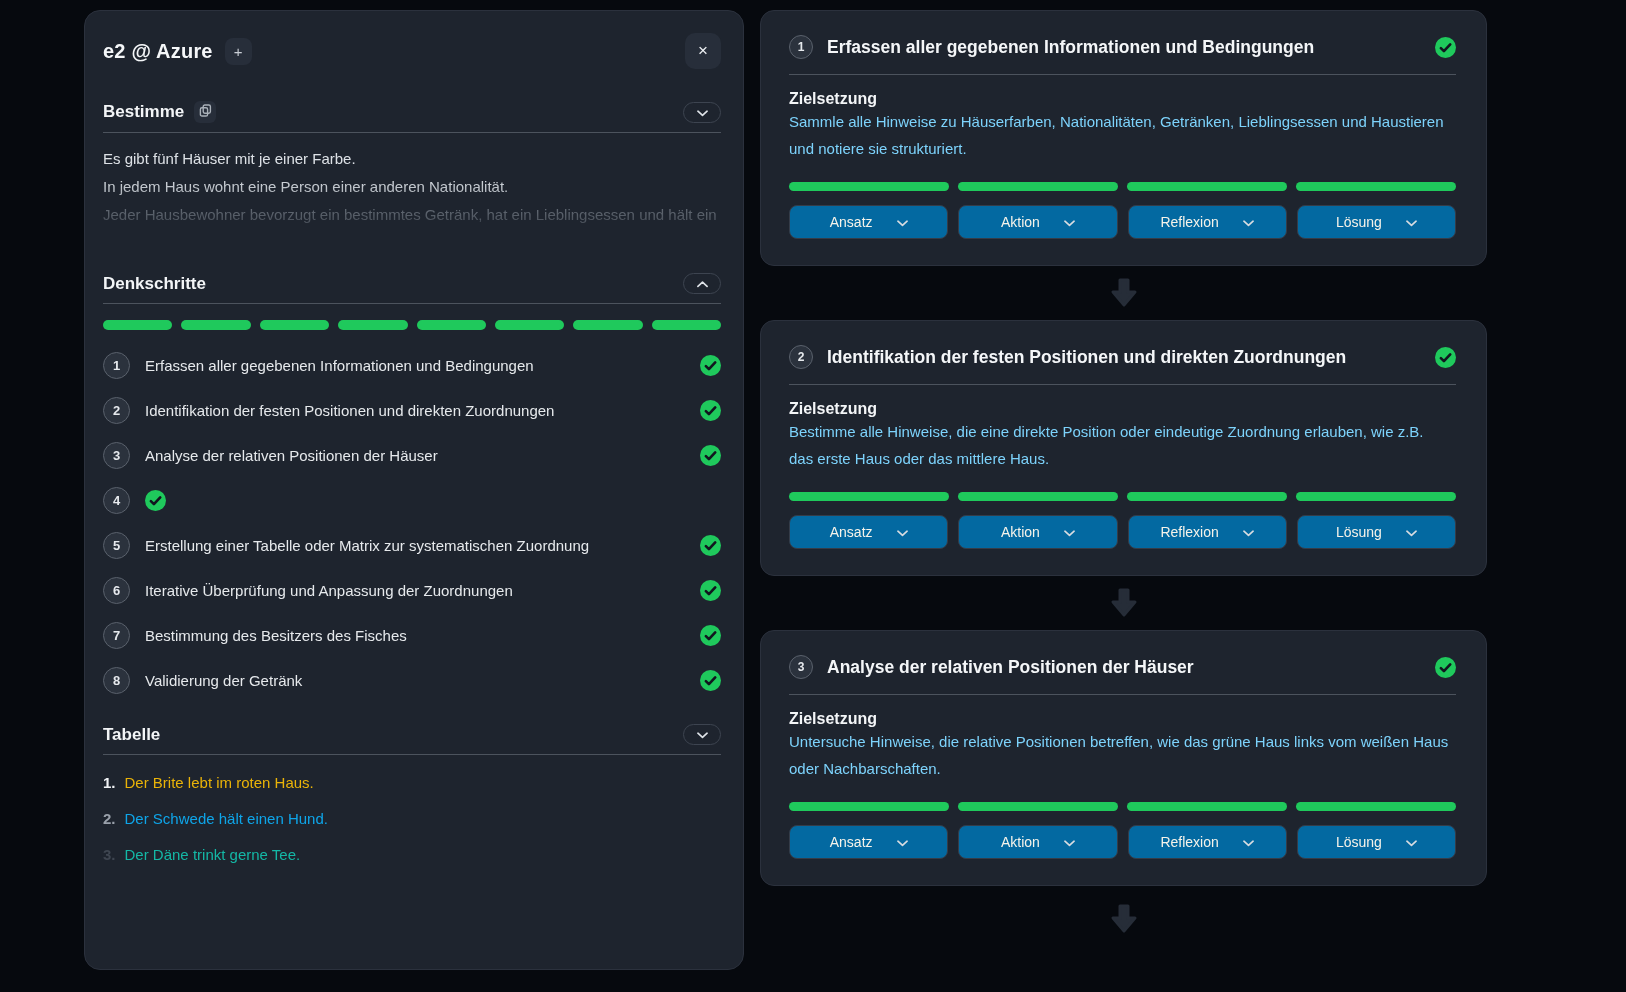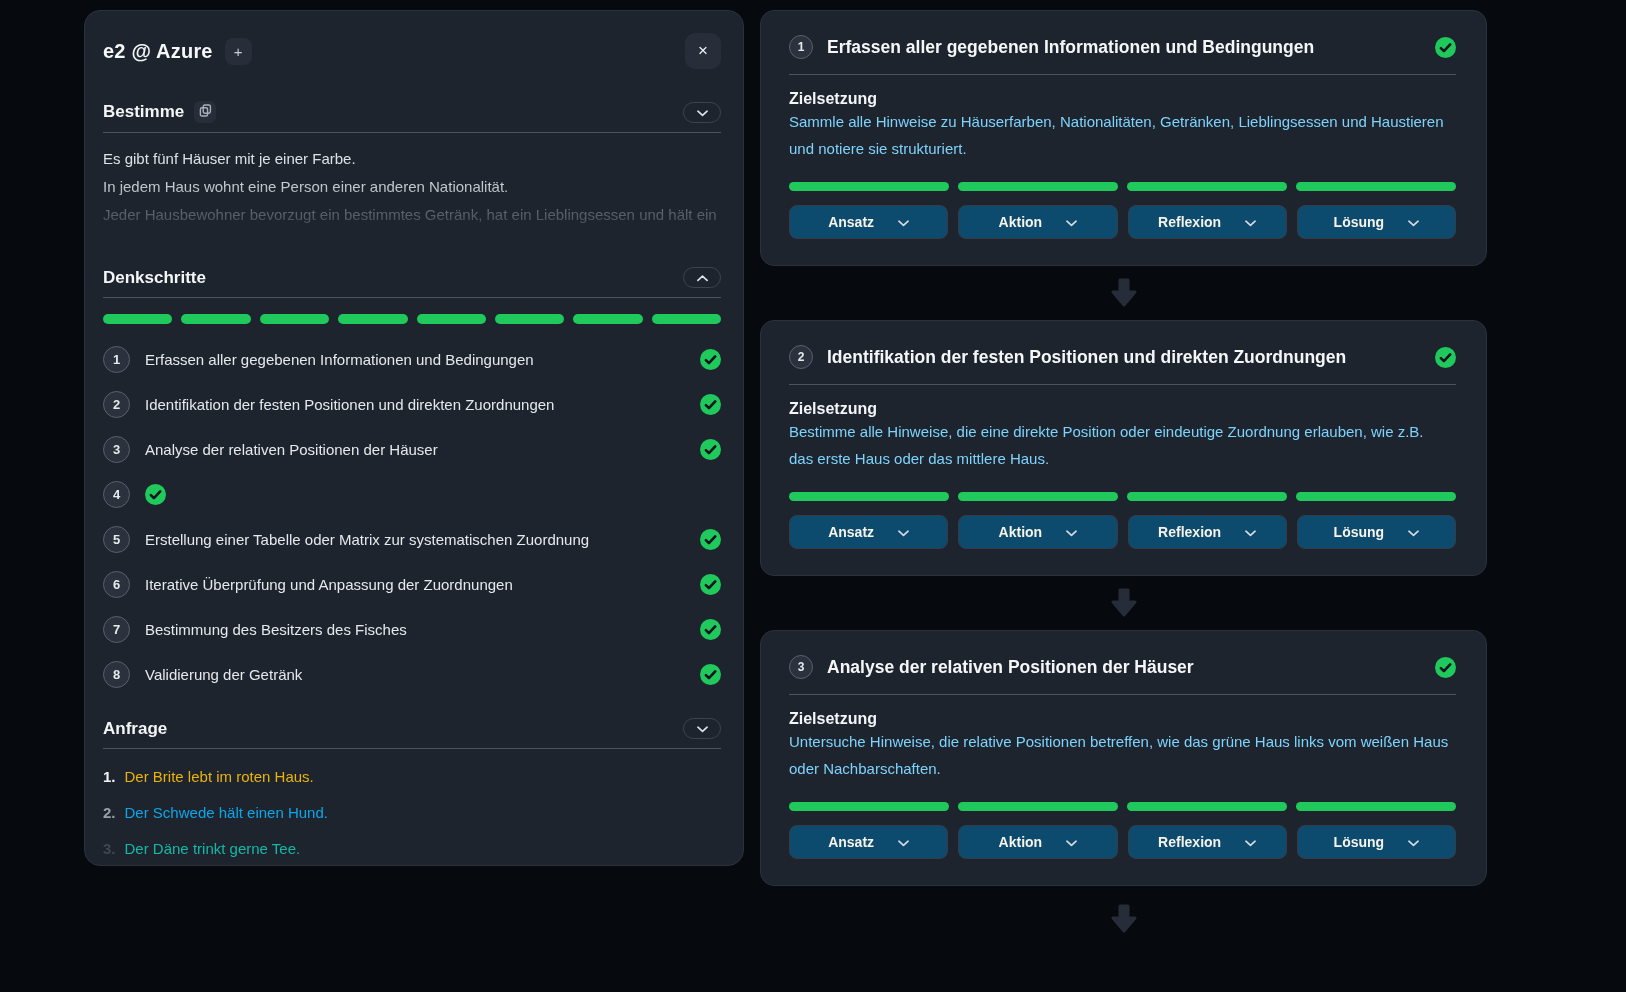--- a/index.html
+++ b/index.html
@@ -13,41 +13,41 @@
   }
   .panel {
     background:#1e242e;
     border:1px solid #2b313d;
     border-radius:16px;
   }
 
   
   .left-panel {
     position:absolute; left:84px; top:10px;
-    width:660px; height:856px;
+    width:660px; height:960px;
     padding:20px 22px 0 18px;
     overflow:hidden;
   }
   .title-row { display:flex; align-items:center; height:40px; }
   .window-title { font-size:20px; font-weight:700; color:#f5f7f9; letter-spacing:.2px; }
   .add-btn {
     margin-left:12px; width:27px; height:27px; border-radius:8px;
     background:#272e3a; border:none; color:#c9ced5; font-size:15px;
     display:flex; align-items:center; justify-content:center; cursor:pointer;
     font-family:"Liberation Sans", sans-serif;
   }
   .close-btn {
     margin-left:auto; width:36px; height:36px; border-radius:10px;
     background:#272e3a; border:none; color:#eef1f4; font-size:17px;
     display:flex; align-items:center; justify-content:center; cursor:pointer;
     font-family:"Liberation Sans", sans-serif;
   }
   .section-head { display:flex; align-items:center; }
   .section-head.anfrage { margin-top:30px; }
-  .section-head.denk { margin-top:20px; }
+  .section-head.denk { margin-top:26px; }
   .section-head.vorgaben { margin-top:30px; }
   .section-title { font-size:17px; font-weight:700; color:#f3f5f7; }
   .copy-btn {
     margin-left:10px; width:22px; height:22px; border-radius:6px;
     background:#272e3a; border:none; display:flex; align-items:center; justify-content:center;
     cursor:pointer; color:#aab1b9;
   }
   .collapse-pill {
     margin-left:auto; width:38px; height:21px; border-radius:11px;
     background:transparent; border:1px solid #3d era4450;
@@ -101,23 +101,23 @@
   .num-circle.sm { width:24px; height:24px; flex:0 0 24px; font-size:12px; }
   .card-title { font-size:17.5px; font-weight:700; color:#f4f6f8; flex:1; }
   .card .divider { margin:15px 0 0; }
   .sub-heading { font-size:16px; font-weight:700; color:#f3f5f7; margin-top:15px; }
   .card-desc { font-size:15px; color:#7dd3fc; line-height:27px; max-width:660px; }
   .card .seg-row { margin-top:20px; }
   .card .seg { height:9px; border-radius:4.5px; }
   .dropdown-row { display:flex; gap:10px; margin-top:14px; }
   .dropdown {
     flex:1; height:34px; border-radius:8px;
-    background:#0c4a6e; border:1px solid #353c48;
+    background:#0369a1; border:1px solid #353c48;
     display:flex; align-items:center; justify-content:center; gap:24px;
-    color:#f6f3ea; font-size:14px; font-weight:700; cursor:pointer;
+    color:#f6f3ea; font-size:14px; font-weight:400; cursor:pointer;
     font-family:"Liberation Sans", sans-serif;
   }
   .dropdown svg { color:#d8dce1; }
   .flow-arrow { height:54px; display:flex; align-items:center; justify-content:center; }
   .flow-arrow.tail { height:48px; align-items:flex-end; padding-bottom:0; }
 </style>
 </head>
 <body>
 
 <section class="panel left-panel">
@@ -257,21 +257,21 @@
       <span class="check-badge">
           <svg width="21" height="21" viewBox="0 0 20 20">
             <circle cx="10" cy="10" r="10" fill="#1fc95c"></circle>
             <path d="M5.6 10.6 l2.9 2.9 L14.5 7" fill="none" stroke="#11161f" stroke-width="2.5" stroke-linecap="round" stroke-linejoin="round"></path>
           </svg>
         </span>
     </div>
   </div>
 
   <div class="section-head vorgaben">
-    <span class="section-title">Anfrage</span>
+    <span class="section-title">Tabelle</span>
     <button class="collapse-pill">
       <span>
         <svg width="11" height="7" viewBox="0 0 12 7" fill="none" stroke="currentColor" stroke-width="1.8" stroke-linecap="round" stroke-linejoin="round">
             <polyline points="1,1 6,5.6 11,1"></polyline>
           </svg>
       </span>
     </button>
   </div>
   <div class="divider"></div>
 

